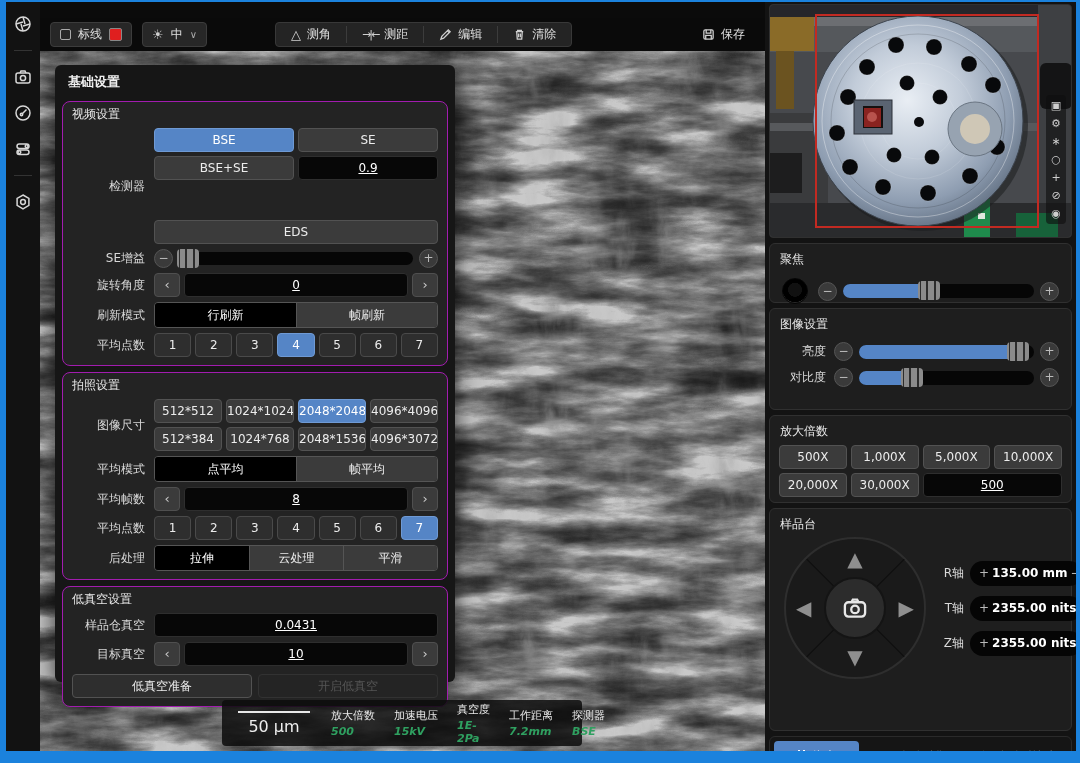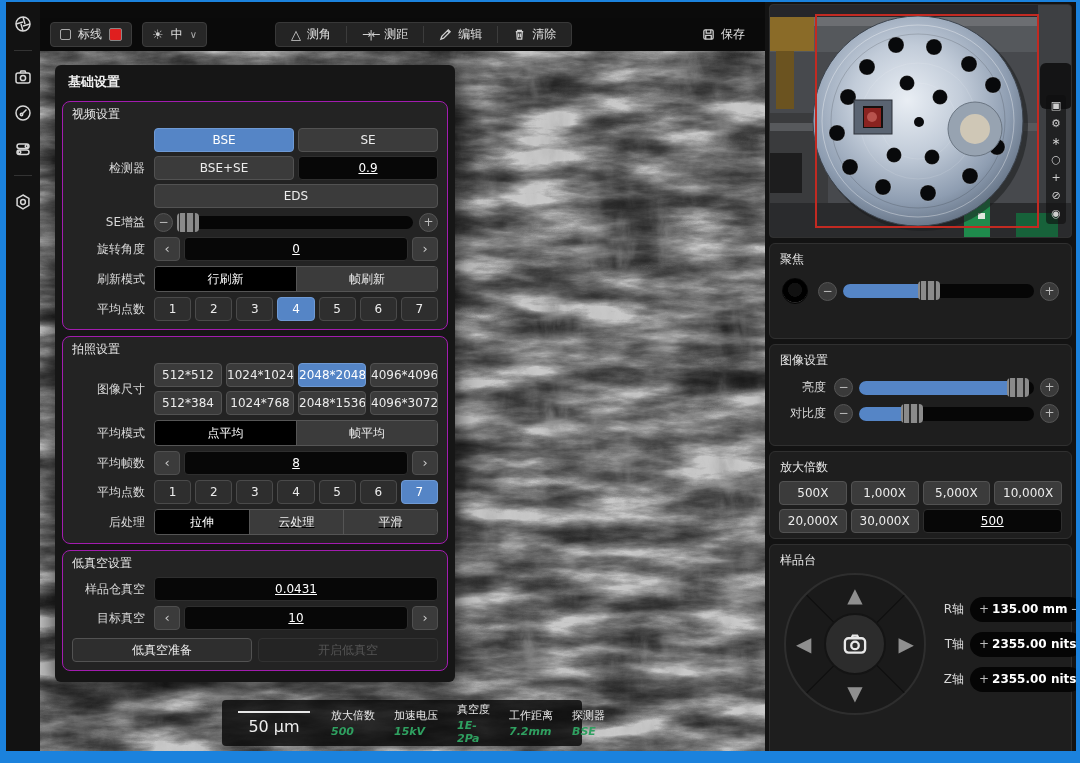--- a/index.html
+++ b/index.html
@@ -35,27 +35,27 @@
   .section { margin:4px 7px 6px; background:#232323; border:1px solid #a21caf; border-radius:8px; padding:4px 9px 8px; }
   .sec-title { font-size:12px; color:#e8e8e8; margin-bottom:5px; }
   .row { display:flex; align-items:center; margin-top:5px; }
   .row-label { width:82px; flex:none; text-align:right; padding-right:9px; font-size:12px; color:#d8d8d8; }
   .row-ctl { flex:1; min-width:0; }
   .btn { background:#3b3b3b; border:1px solid #525252; border-radius:4px; color:#ececec; font-size:12px; text-align:center; height:24px; line-height:22px; cursor:pointer; overflow:hidden; white-space:nowrap; }
   .btn.sel { background:#5585c6; border-color:#6f9ad4; color:#fff; }
   .btn.disabled { background:#242424; border-color:#323232; color:#555; }
   .field { background:#070707; border:1px solid #2e2e2e; border-radius:4px; color:#fff; font-size:12px; text-align:center; height:24px; line-height:22px;text-decoration:underline; }
   .grid2 { display:grid; grid-template-columns:1fr 1fr; gap:4px; }
-  .span2 { grid-column:1 / 3; }
+  .span2 { grid-column:1 / 3;margin-top:36px; }
   .nums { display:grid; grid-template-columns:repeat(7,1fr); gap:4px; }
   .nums .btn { background:#2e2e2e; border-color:#4a4a4a; }
   .nums .btn.sel { background:#5585c6; border-color:#6f9ad4; }
   .seg { display:grid; border:1px solid #555; border-radius:4px; overflow:hidden; }
   .seg2 { grid-template-columns:1fr 1fr; }
-  .seg3 { grid-template-columns:1fr 1fr 1fr;text-decoration:underline; }
+  .seg3 { grid-template-columns:1fr 1fr 1fr; }
   .seg .cell { background:#3b3b3b; color:#ececec; font-size:12px; text-align:center; height:24px; line-height:24px; cursor:pointer; border-left:1px solid #555; }
   .seg .cell:first-child { border-left:none; }
   .seg .cell.sel { background:#000000; color:#fff; }
   .spin { display:flex; gap:4px; }
   .spin-btn { width:26px; flex:none; background:#3b3b3b; border:1px solid #4f4f4f; border-radius:4px; color:#ccc; text-align:center; height:24px; line-height:21px; font-size:13px; cursor:pointer; }
   .spin .field { flex:1; }
   .vac-btns { display:grid; grid-template-columns:1fr 1fr; gap:6px; margin-top:8px; }
 
   
   .slider { display:flex; align-items:center; gap:6px; }
@@ -75,21 +75,21 @@
 
   
   .rightpanel { position:absolute; left:759px; top:0; width:311px; height:749px; background:#131313; display:flex; flex-direction:column; padding:2px 4px 4px; gap:5px; z-index:6; }
   .card { background:#1e1e1e; border:1px solid #303030; border-radius:6px; flex:none; }
   .card-title { font-size:12px; color:#e8e8e8; padding:7px 10px 2px; }
 
   .cam-card { height:234px; border-radius:4px; overflow:hidden; position:relative; background:#2b2b2d; }
   .cam-strip { position:absolute; right:5px; top:90px; width:20px; background:rgba(14,14,14,.62); border-radius:4px; display:flex; flex-direction:column; align-items:center; padding:3px 0; gap:3px; }
   .cam-strip span { font-size:11px; color:#cfcfcf; line-height:15px; cursor:pointer; }
 
-  .focus-card { height:96px; }
+  .focus-card { height:60px; }
   .focus-row { display:flex; align-items:center; gap:10px; padding:8px 12px 0; }
   .knob { width:26px; height:26px; flex:none; border-radius:50%; background:radial-gradient(circle at 50% 45%, #111 0 38%, #000 40% 68%, #2a2a2a 70% 100%); border:1px solid #050505; }
 
   .img-card { height:102px; }
   .img-row { display:flex; align-items:center; gap:8px; padding:7px 12px 0; }
   .img-label { width:44px; flex:none; text-align:right; font-size:12px; color:#d8d8d8; }
 
   .mag-card { height:88px; padding-bottom:6px; }
   .mag-grid { display:grid; grid-template-columns:repeat(4,1fr); gap:4px; padding:3px 9px 0; }
   .mag-grid .span2c { grid-column:3 / 5; }

